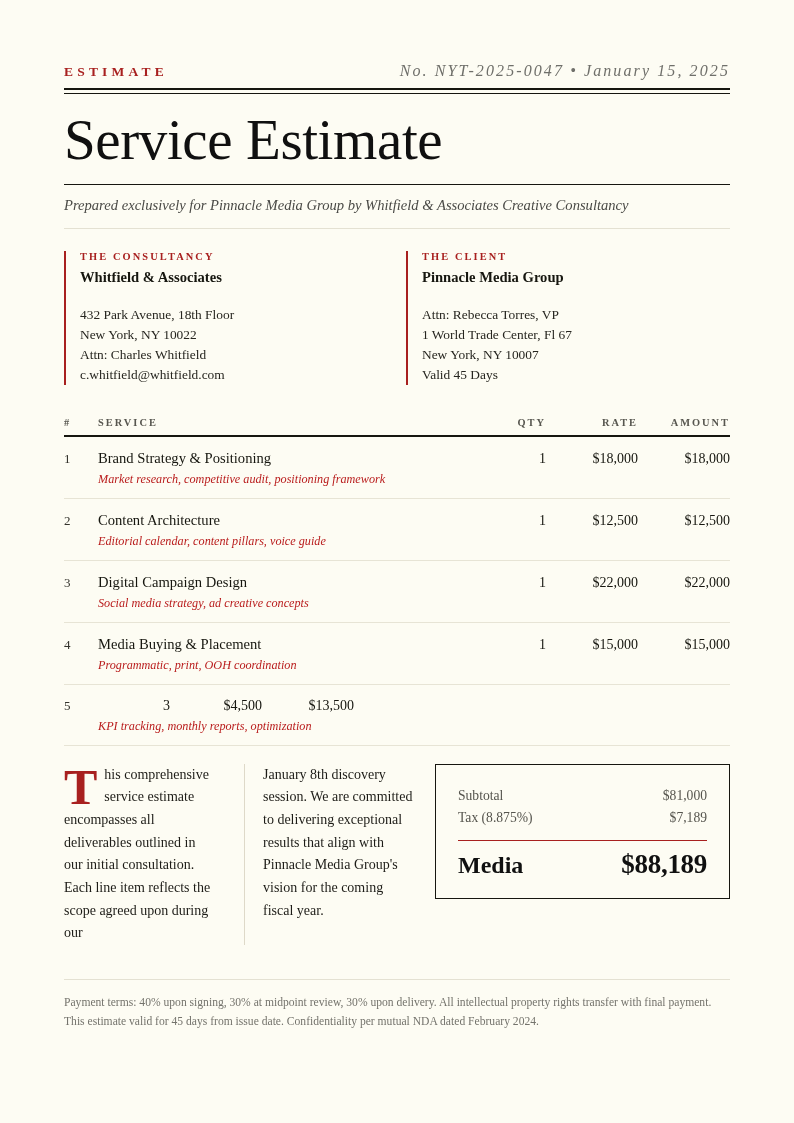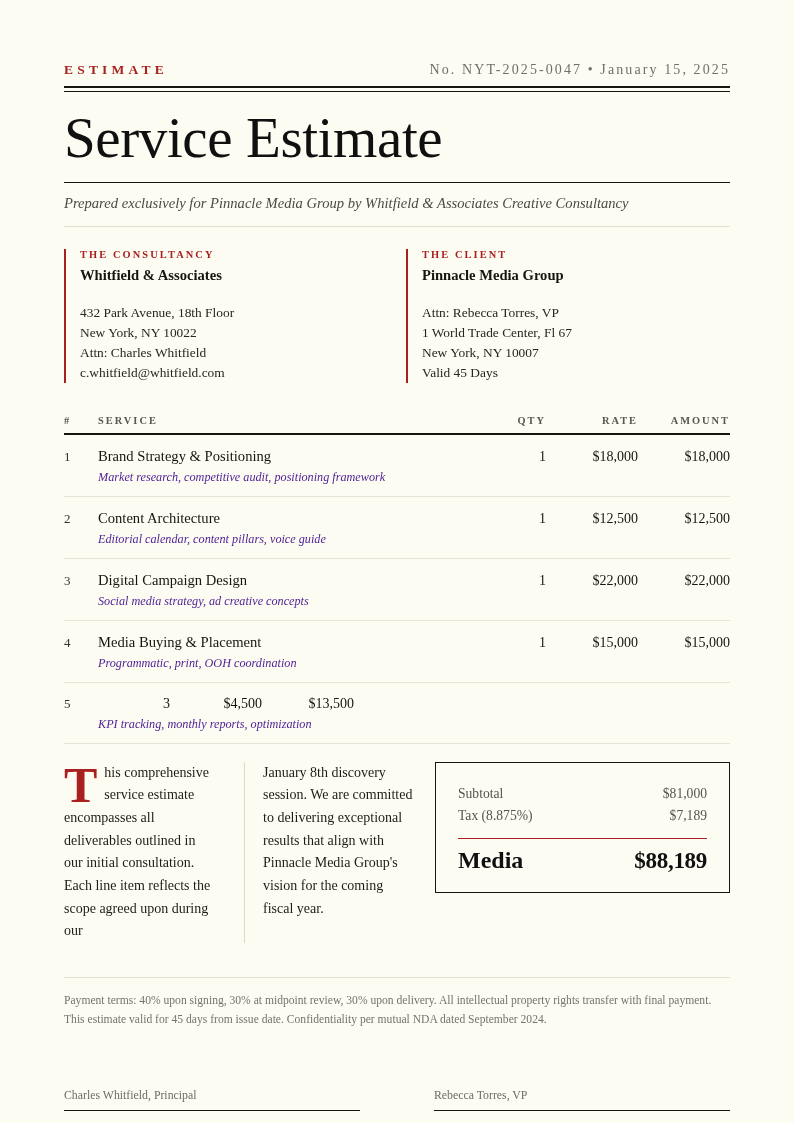--- a/index.html
+++ b/index.html
@@ -30,22 +30,23 @@
     padding-bottom: 8px;
   }
   .masthead-label {
     color: #a8201f;
     font-weight: bold;
     font-size: 13.5px;
     letter-spacing: 4.2px;
   }
   .masthead-meta {
     color: #6f6f6a;
-    font-size: 14px;
+    font-size: 16px;
     letter-spacing: 2.1px;
+    font-style: italic;
   }
   .rule-double {
     border-top: 2.6px solid #16160f;
     border-bottom: 0.9px solid #16160f;
     height: 3px;
     box-sizing: content-box;
   }
 
   
   .doc-title {
@@ -128,21 +129,21 @@
     align-items: baseline;
     font-size: 14.6px;
     color: #16160f;
   }
   .item-num { color: #33322b; font-size: 13px; }
   .item-name { }
   .item-qty, .item-rate, .item-amt { font-size: 14px; }
   .item-note {
     font-style: italic;
     font-size: 12.2px;
-    color: #4c1d95;
+    color: #b91c1c;
     margin-top: 5px;
     padding-left: 34px;
   }
 
   
   .summary {
     display: flex;
     margin-top: 18px;
     align-items: flex-start;
     gap: 22px;
@@ -193,21 +194,21 @@
     margin: 11px 0 8px 0;
   }
   .total-grand {
     display: flex;
     justify-content: space-between;
     align-items: baseline;
     font-weight: bold;
     color: #101010;
   }
   .total-grand .lbl { font-size: 24px; }
-  .total-grand .val { font-size: 23px; letter-spacing: -0.3px; margin-left: 20px; }
+  .total-grand .val { font-size: 27px; letter-spacing: -0.3px; margin-left: 20px; }
 
   
   .footer-rule {
     border-top: 1px solid #e4e1d2;
     margin-top: 34px;
   }
   .terms {
     font-size: 11.6px;
     line-height: 1.66;
     color: #74736c;
@@ -347,24 +348,16 @@
       </div>
       <div class="total-sep"></div>
       <div class="total-grand">
         <span class="lbl">Media</span>
         <span class="val">$88,189</span>
       </div>
     </div>
   </div>
 
   <div class="footer-rule"></div>
-  <div class="terms">Payment terms: 40% upon signing, 30% at midpoint review, 30% upon delivery. All intellectual property rights transfer with final payment. This estimate valid for 45 days from issue date. Confidentiality per mutual NDA dated September 2024.</div>
-
-  <div class="signatures">
-    <div class="sig">
-      <div class="sig-name">Charles Whitfield, Principal</div>
-    </div>
-    <div class="sig">
-      <div class="sig-name">Rebecca Torres, VP</div>
-    </div>
-  </div>
+  <div class="terms">Payment terms: 40% upon signing, 30% at midpoint review, 30% upon delivery. All intellectual property rights transfer with final payment. This estimate valid for 45 days from issue date. Confidentiality per mutual NDA dated February 2024.</div>
+
 
 </div>
 
 </body></html>

